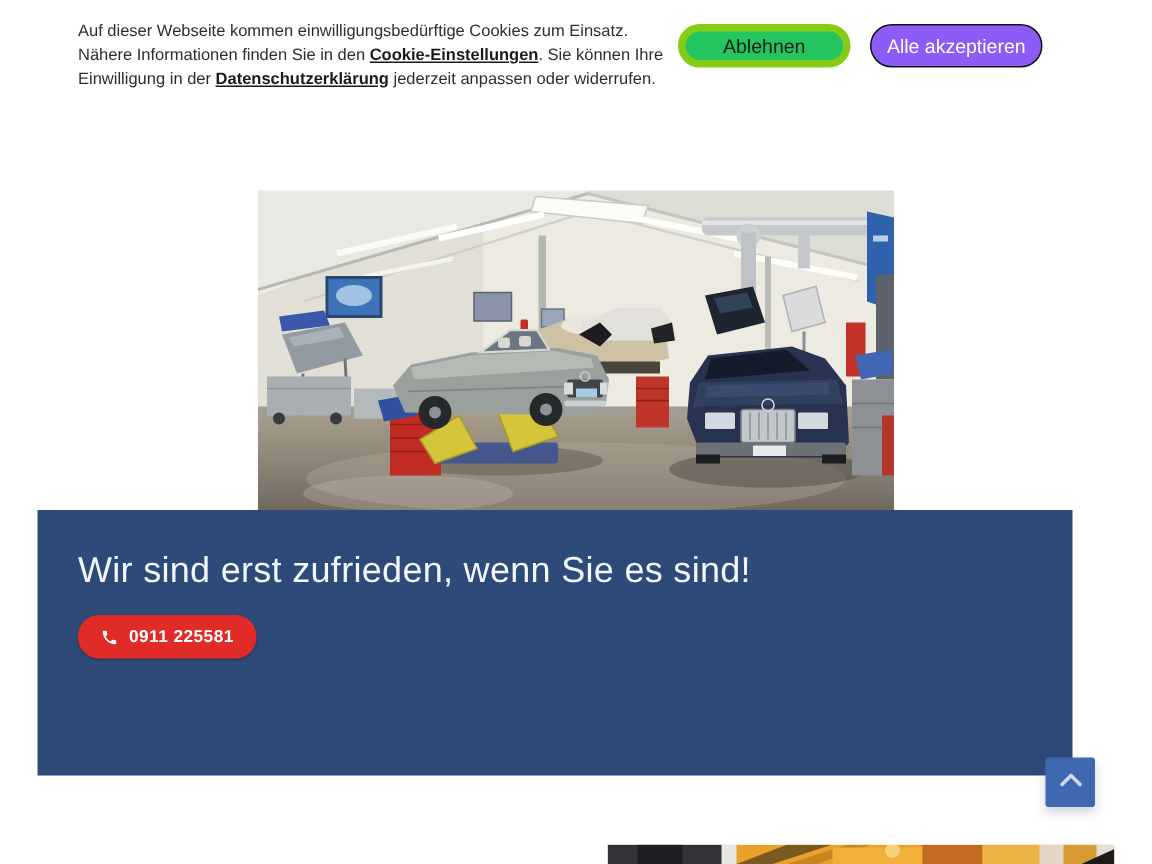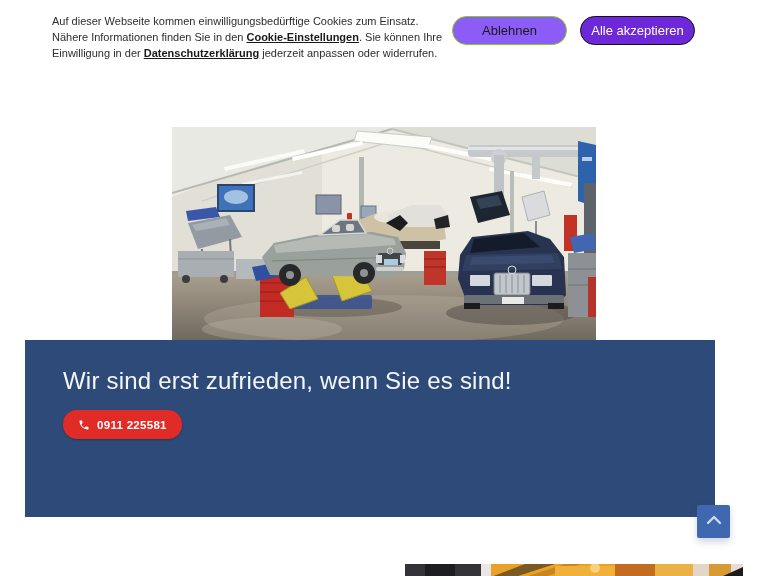--- a/index.html
+++ b/index.html
@@ -7,32 +7,32 @@
               font-family:"Liberation Sans", sans-serif; position:relative; }
 
   
   .cookie-text { position:absolute; left:52px; top:13px; width:402px;
                  font-size:11px; line-height:16px; color:#2d2d2d; }
   .cookie-text a { color:#1a1a1a; font-weight:bold; text-decoration:underline; cursor:pointer;text-align:right; }
   .btn { display:inline-flex; align-items:center; justify-content:center;
          height:29px; border-radius:15px; font-size:13px; cursor:pointer;
          font-family:"Liberation Sans", sans-serif; }
   .btn-decline { position:absolute; left:452px; top:16px; width:115px;
-                 background:#8b5cf6; border:1px solid #84cc16; color:#1a1a1a; }
+                 background:#22c55e; border:5px solid #84cc16; color:#1a1a1a; }
   .btn-accept  { position:absolute; left:580px; top:16px; width:115px;
-                 background:#6d28d9; border:1px solid #121212; color:#ffffff; }
+                 background:#8b5cf6; border:1px solid #121212; color:#ffffff; }
 
   
   .hero { position:absolute; left:172px; top:127px; width:424px; height:214px;
           overflow:hidden; background:#e9e8df; }
   .hero svg { display:block; }
 
   
   .cta { position:absolute; left:25px; top:340px; width:690px; height:177px;
-         background:#2d4a78; padding-left:38px; }
+         background:#2d4a78; padding-left:27px; }
   .cta h1 { padding-top:26px; font-size:24px; font-weight:400; line-height:30px;
             color:#f3f6fa; letter-spacing:.2px; }
   .cta p  { margin-top:16px; font-size:12.5px; line-height:18px; color:#dce5f2;
             max-width:660px; letter-spacing:-.1px; }
   .phone-btn { margin-top:14px; display:inline-flex; align-items:center; gap:7px;
                background:#e02b27; color:#ffffff; border:none; border-radius:14px;
                padding:0 15px; height:29px; font-size:11.5px; font-weight:bold;
                letter-spacing:.3px; cursor:pointer; box-shadow:0 1px 2px rgba(0,0,0,.25);
                font-family:"Liberation Sans", sans-serif; }
   .phone-btn svg { display:block; }

